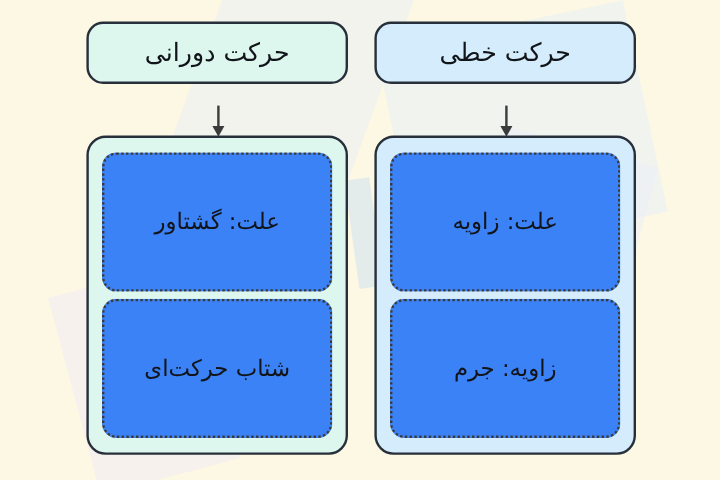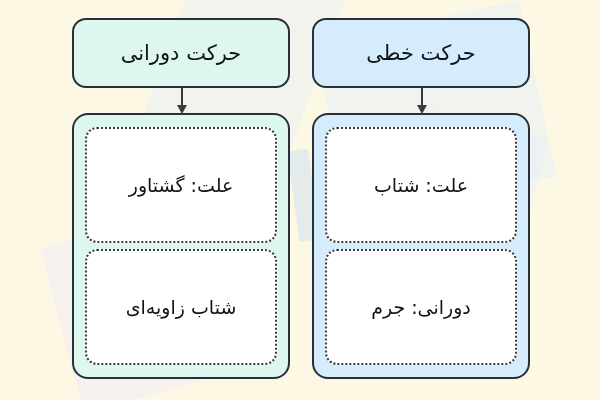--- a/index.html
+++ b/index.html
@@ -60,21 +60,21 @@
     height: 400px;
   }
   .column.rotational { left: 72px;  }
   .column.linear     { left: 312px; padding-left: 10px; }
 
   .header-box {
     position: absolute;
     top: 18px;
     left: 0;
     width: 218px;
-    height: 70px;
+    height: 52px;
     box-sizing: border-box;
     border: 2px solid #27303a;
     border-radius: 14px;
     display: flex;
     align-items: center;
     justify-content: center;
     font-size: 21px;
     color: #111418;
     text-align: center;
   }
@@ -121,21 +121,21 @@
     flex-direction: column;
     justify-content: space-between;
   }
   .rotational .body-box { background: #ddf6ee; }
   .linear     .body-box { background: #d4ecfb; }
 
   .item {
     box-sizing: border-box;
     flex: 1 1 0;
     margin: 3px 0;
-    background: #ffffff;
+    background: #3b82f6;
     border: 2px dotted #3a3a3a;
     border-radius: 12px;
     display: flex;
     align-items: center;
     justify-content: center;
     font-size: 19px;
     color: #111418;
     text-align: center;
     padding: 0 6px;
   }
@@ -161,38 +161,38 @@
     <div class="connector">
       <div class="shaft"></div>
       <div class="head"></div>
     </div>
 
     <div class="body-box">
       <div class="item">
         <span>علت: گشتاور</span>
       </div>
       <div class="item">
-        <span>شتاب زاویه‌ای</span>
+        <span>شتاب حرکت‌ای</span>
       </div>
     </div>
   </div>
 
   <div class="column linear">
     <div class="header-box">
       <span>حرکت خطی</span>
     </div>
 
     <div class="connector">
       <div class="shaft"></div>
       <div class="head"></div>
     </div>
 
     <div class="body-box">
       <div class="item">
-        <span>علت: شتاب</span>
+        <span>علت: زاویه</span>
       </div>
       <div class="item">
-        <span>دورانی: جرم</span>
+        <span>زاویه: جرم</span>
       </div>
     </div>
   </div>
 
 </div>
 
 </body></html>

